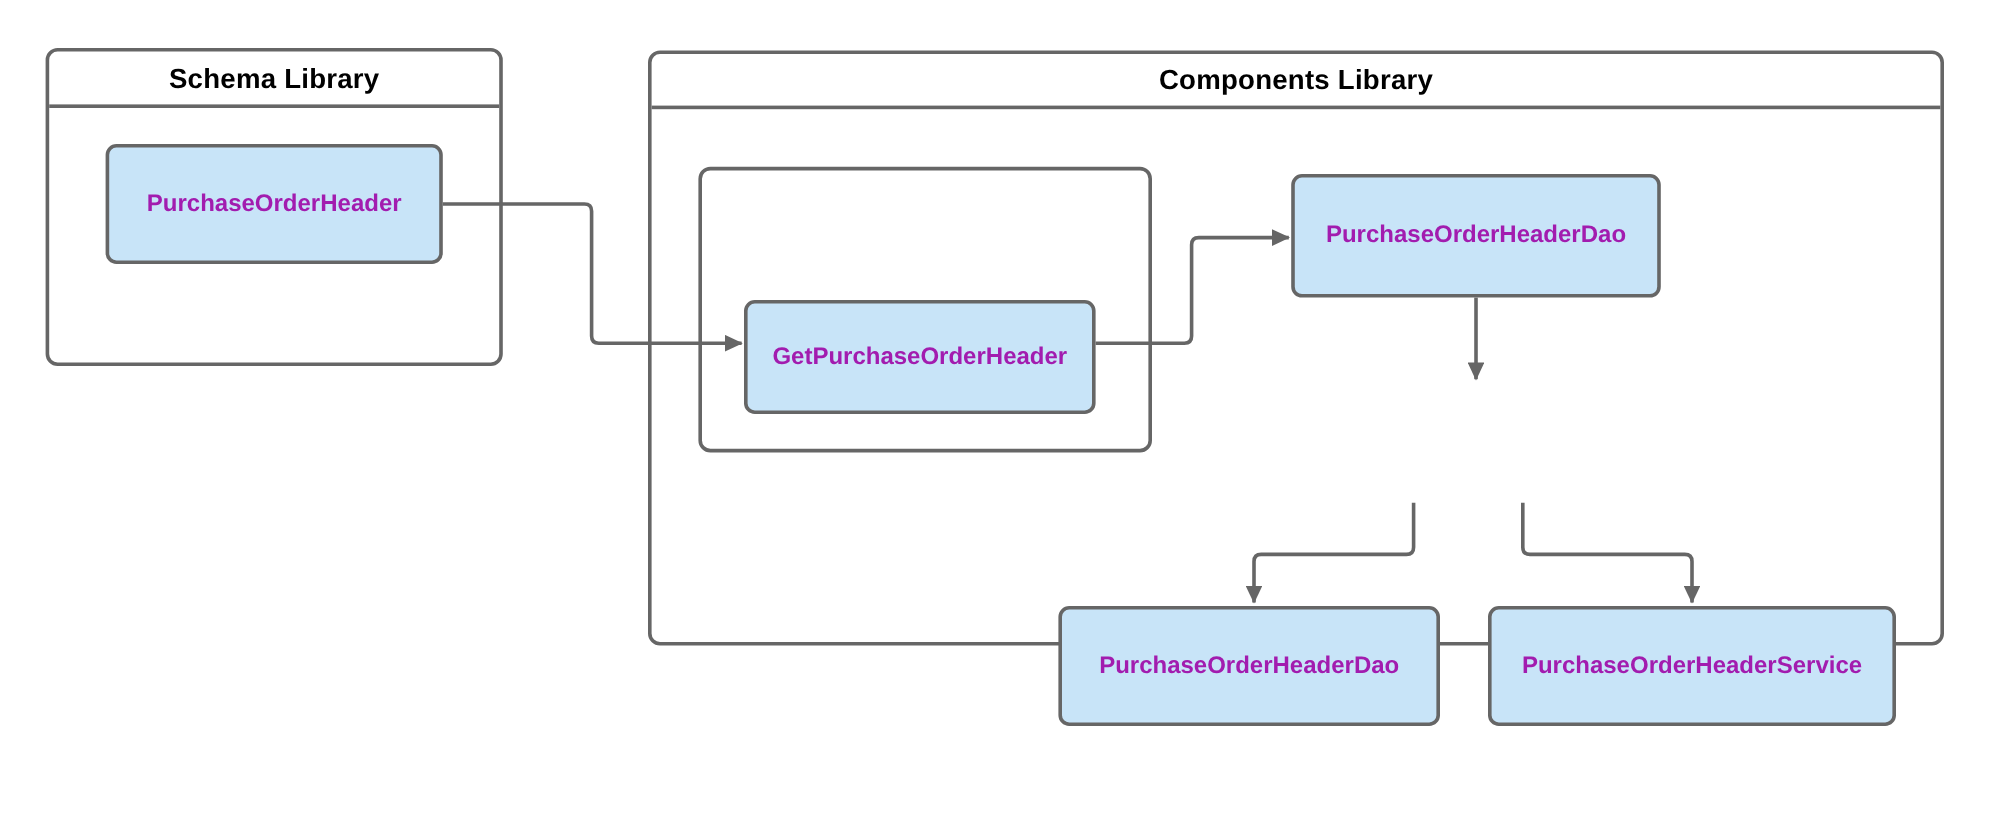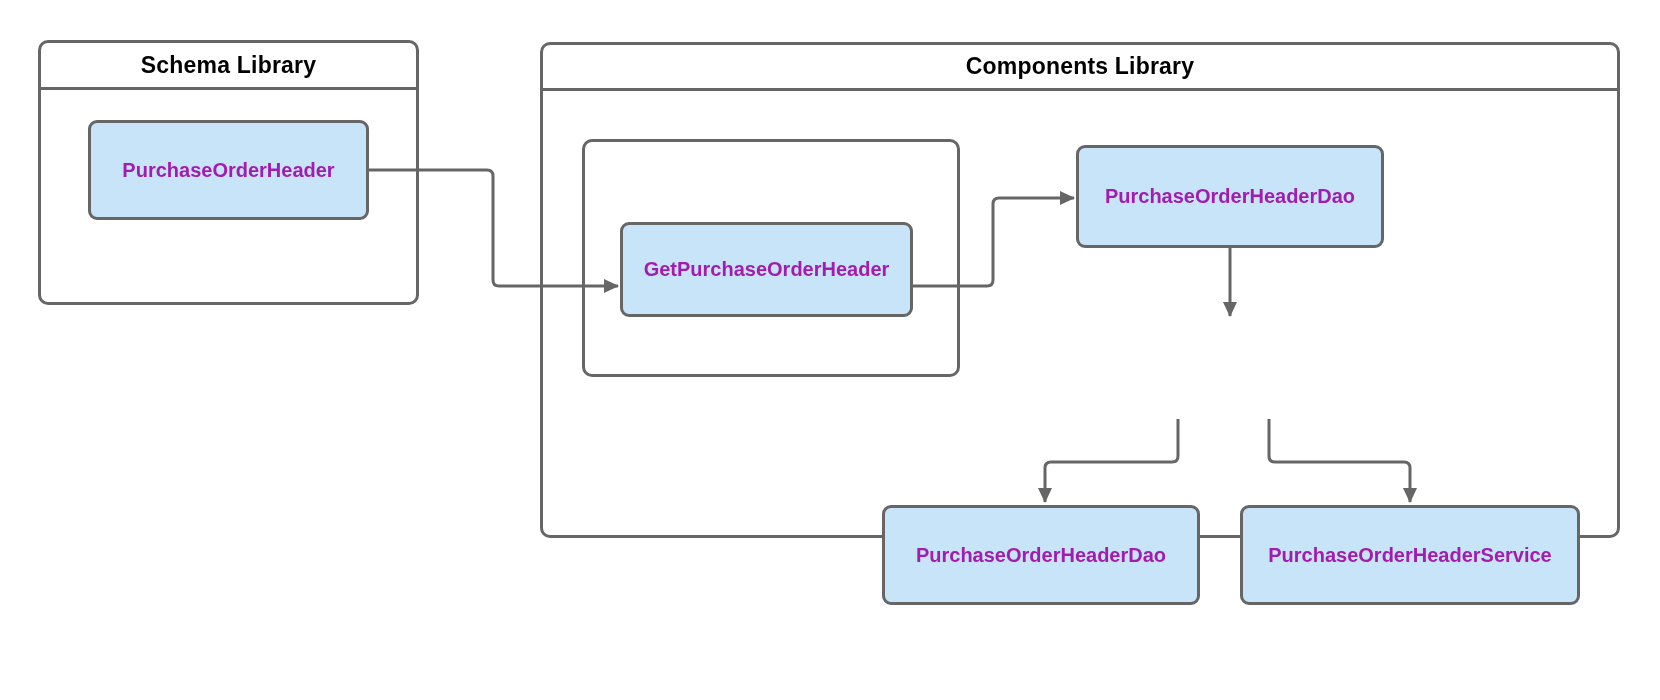--- a/index.html
+++ b/index.html
@@ -69,21 +69,21 @@
     <header class="container-title" style="height:44px;">Schema Library</header>
     <div class="node" style="left:47px; top:77px; width:281px; height:100px;">
       <span>PurchaseOrderHeader</span>
     </div>
   </section>
 
   <section class="container" style="left:540px; top:42px; width:1080px; height:496px;">
     <header class="container-title" style="height:43px;">Components Library</header>
 
     <section class="container" style="left:39px; top:94px; width:378px; height:238px;">
-      <div class="node" style="left:35px; top:80px; width:293px; height:95px;">
+      <div class="node" style="left:35px; top:108px; width:293px; height:95px;">
         <span>GetPurchaseOrderHeader</span>
       </div>
     </section>
 
     <div class="node" style="left:533px; top:100px; width:308px; height:103px;">
       <span>PurchaseOrderHeaderDao</span>
     </div>
 
 
     <div class="node" style="left:339px; top:460px; width:318px; height:100px;align-items:center;">

